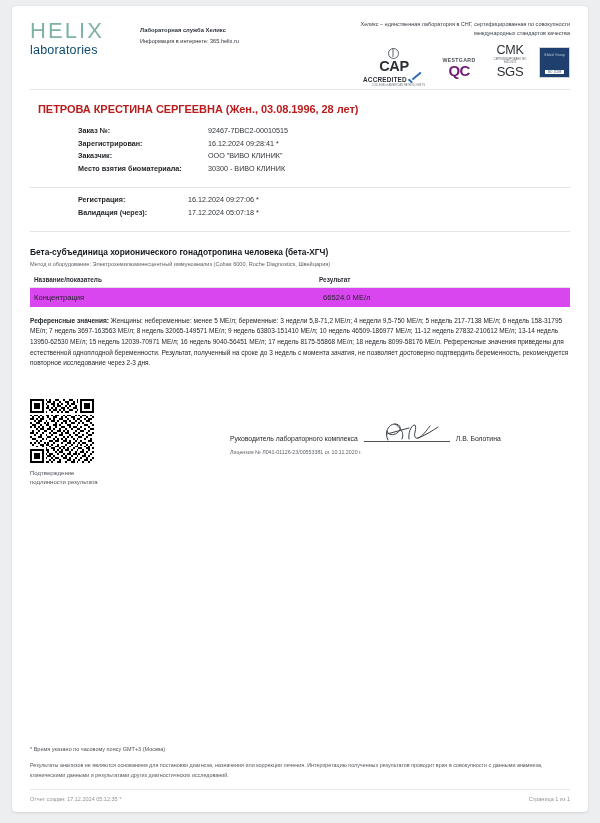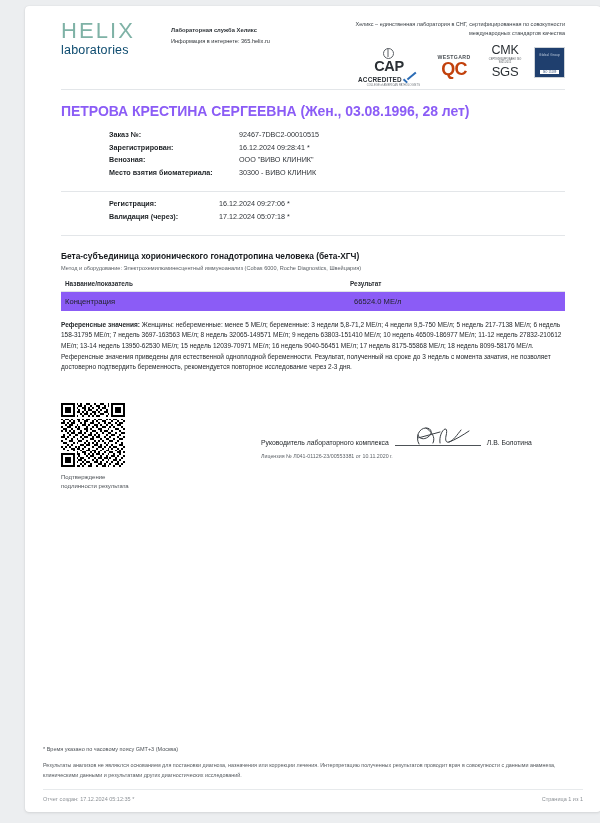--- a/index.html
+++ b/index.html
@@ -9,29 +9,29 @@
     font-family: "Liberation Sans", sans-serif;
     -webkit-font-smoothing: antialiased;
   }
   body {
     width: 600px;
     height: 823px;
     overflow: hidden;
   }
   .page {
     position: absolute;
-    left: 25px;
+    left: 12px;
     top: 6px;
     width: 576px;
     height: 806px;
     background: #ffffff;
     border-radius: 4px;
     box-shadow: 0 1px 3px rgba(0,0,0,0.10), 0 0 1px rgba(0,0,0,0.12);
     box-sizing: border-box;
-    padding: 0 36px;
+    padding: 0 18px;
     overflow: hidden;
   }
 
   
   .header {
     display: flex;
     justify-content: space-between;
     align-items: flex-start;
     padding-top: 14px;
   }
@@ -105,21 +105,21 @@
     content: ""; position: absolute; left: 3px; top: -0.5px;
     width: 11px; height: 1.6px; background: #2b6cb5; transform: rotate(-40deg);
   }
   .cap-fine {
     font-size: 2.7px; color: #6b7177; letter-spacing: 0.05px;
     margin-top: 1.5px; line-height: 1;
   }
   
   .wqc { width: 44px; text-align: center; }
   .wqc-top { font-size: 5.2px; font-weight: bold; color: #4a5055; letter-spacing: 0.35px; line-height: 1; }
-  .wqc-qc { font-size: 18px; font-weight: bold; color: #c2410c; line-height: 0.95; letter-spacing: -0.8px; margin-top: 1px; }
+  .wqc-qc { font-size: 15px; font-weight: bold; color: #701a75; line-height: 0.95; letter-spacing: -0.8px; margin-top: 1px; }
   
   .cmk { width: 34px; text-align: center; color: #2b3035; margin-top: 16px; }
   .cmk-t { font-size: 12.5px; letter-spacing: -0.3px; line-height: 1; }
   .cmk-f { font-size: 2.6px; line-height: 1.25; color: #53585d; margin: 1px 0; }
   .cmk-b { font-size: 13px; letter-spacing: -0.3px; line-height: 1; }
   
   .bluebox {
     width: 31px; height: 31px; background: #1f3f6e;
     display: flex; flex-direction: column; justify-content: space-between;
     align-items: center; padding: 5px 2px 3px; box-sizing: border-box;
@@ -128,24 +128,24 @@
   .bluebox-t { font-size: 3.1px; color: #c6d3e4; letter-spacing: 0.2px; }
   .bluebox-b {
     background: #fff; color: #1f3f6e; font-size: 2.7px;
     padding: 0.6px 2.5px; letter-spacing: 0.1px;
   }
 
   .hr { border: 0; border-top: 1px solid #e3e6e9; margin: 11px 0 0; }
 
   
   .patient-name {
-    font-size: 14px;
+    font-size: 11px;
     font-weight: bold;
-    color: #8b5cf6;
-    margin: 13px 0 11px;
+    color: #b91c1c;
+    margin: 13px 8px 11px;
     letter-spacing: -0.05px;
   }
   .kv-table { width: 100%; border-collapse: collapse; margin-left: 48px; }
   .kv-table td { vertical-align: top; padding: 0 0 3.5px; }
   .kv-k {
     font-size: 7.2px; font-weight: bold; color: #1d2125; white-space: nowrap;
   }
   .kv-v { font-size: 7.2px; color: #2f3338; }
   .col-k1 { width: 130px; }
   .col-k2 { width: 110px; }
@@ -164,21 +164,21 @@
   .test-method { font-size: 5.6px; color: #5c6close; }
   .test-method { font-size: 5.6px; color: #5c6166; margin-bottom: 7px; line-height: 1.4; }
 
   table.results { width: 100%; border-collapse: collapse; }
   table.results th {
     text-align: left; font-size: 6.4px; font-weight: bold; color: #2a2e33;
     padding: 0 0 4px; border-bottom: 1px solid #dfe3e6;
   }
   table.results td {
     font-size: 7.6px; color: #1e2226; padding: 5px 0 5px 4px;
-    background: #8b5cf6;
+    background: #d946ef;
   }
   .res-name-col { width: 285px; }
   table.results th.res-name-col { padding-left: 4px; }
 
   .ref-block {
     font-size: 6.5px; line-height: 1.62; color: #23272b;
     margin-top: 9px; text-align: left;
   }
   .ref-block b { font-weight: bold; }
 
@@ -272,21 +272,21 @@
     <tbody>
         <tr>
       <td class="kv-k col-k1">Заказ №:</td>
       <td class="kv-v">92467-7DBC2-00010515</td>
     </tr>
     <tr>
       <td class="kv-k col-k1">Зарегистрирован:</td>
       <td class="kv-v">16.12.2024 09:28:41 *</td>
     </tr>
     <tr>
-      <td class="kv-k col-k1">Венозная:</td>
+      <td class="kv-k col-k1">Заказчик:</td>
       <td class="kv-v">ООО "ВИВО КЛИНИК"</td>
     </tr>
     <tr>
       <td class="kv-k col-k1">Место взятия биоматериала:</td>
       <td class="kv-v">30300 - ВИВО КЛИНИК</td>
     </tr>
   </tbody>
     </table>
 
   <hr class="hr">

